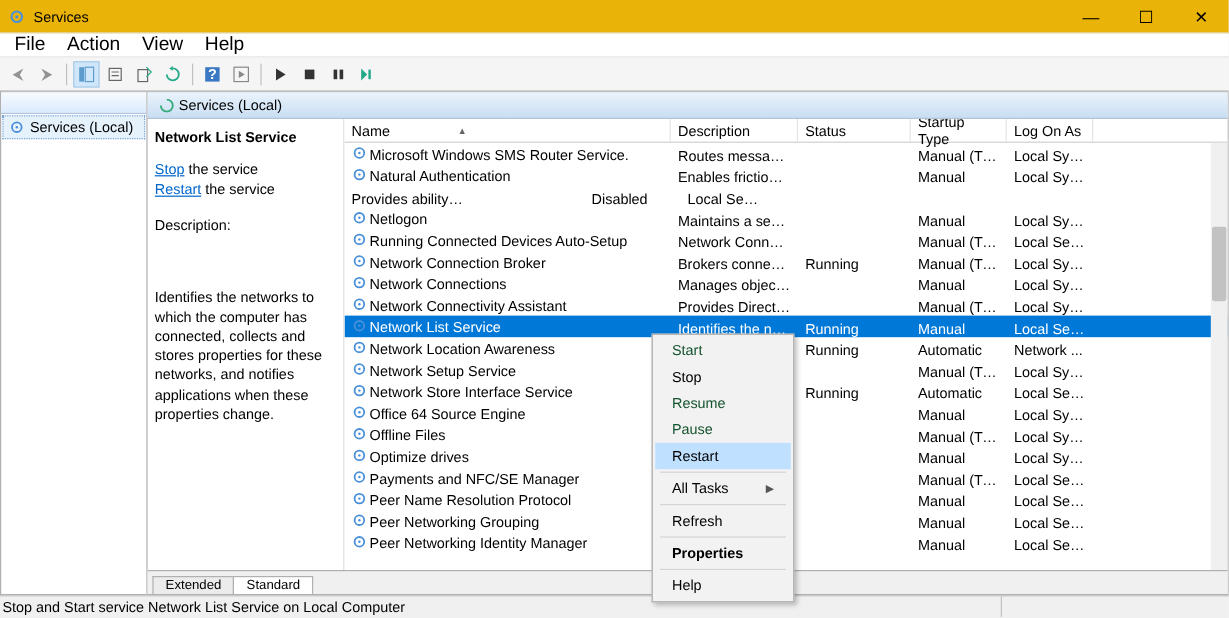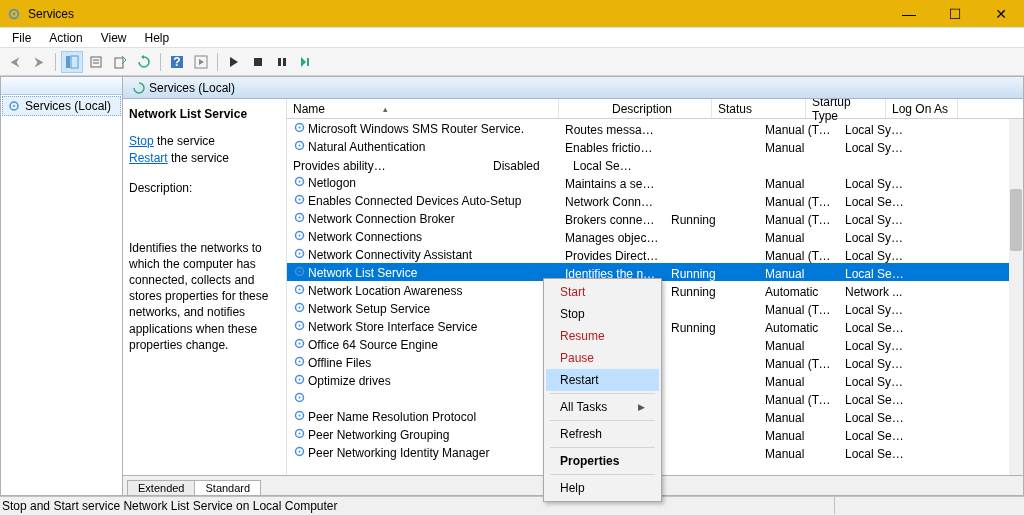--- a/index.html
+++ b/index.html
@@ -5,21 +5,21 @@
 * { box-sizing: border-box; margin: 0; padding: 0; font-family: "Segoe UI", Tahoma, sans-serif; font-size: 12px; }
 body { width: 1024px; height: 515px; background: #f0f0f0; overflow: hidden; }
 
 .titlebar { height: 28px; display: flex; align-items: center; padding-left: 6px; background: #eab308; border-bottom: 1px solid #e0e0e0; }
 .titlebar .app-icon { width: 16px; height: 16px; margin-right: 6px; display:inline-flex; align-items:center; justify-content:center;}
 .titlebar .title { flex: 1; font-size: 12px; }
 .win-btns { display: flex; }
 .win-btns div { width: 46px; height: 28px; display: flex; align-items: center; justify-content: center; font-size: 14px; }
 
 .menubar { height: 20px; display: flex; align-items: center; background: #fff; padding-left: 4px; gap: 2px; border-bottom: 1px solid #e0e0e0;}
-.menubar span { padding: 2px 8px; font-size: 12px; }
+.menubar span { padding: 2px 8px; font-size: 16px; }
 
 .toolbar { height: 28px; background: #f5f5f5; display: flex; align-items: center; padding: 0 4px; gap: 2px; border-bottom: 1px solid #d0d0d0;}
 .tbtn { width: 22px; height: 22px; display: flex; align-items: center; justify-content: center; border: 1px solid transparent; font-size: 13px;}
 .tbtn.active { border: 1px solid #a8cbe8; background: #cfe6fb; }
 .tbtn.disabled { opacity: .4; }
 .sep { width: 1px; height: 18px; background: #c0c0c0; margin: 0 3px; }
 
 .client { display: flex; height: 420px; }
 .treepane { width: 122px; background: #fff; border: 1px solid #b0b0b0; border-right: none; }
 .treehdr { height: 18px; background: linear-gradient(#f7fbff,#dbeafe); border-bottom: 1px solid #b0c4de; }
@@ -35,21 +35,21 @@
 .detail .svc-name { font-weight: bold; font-size: 12px; margin-bottom: 12px; }
 .detail a { color: #0066cc; text-decoration: underline; }
 .detail .actions { margin-bottom: 14px; line-height: 1.4; }
 .detail .desc-lbl { margin-bottom: 1px; }
 .detail .desc-txt { line-height: 1.35; margin-top: 45px; }
 
 .listwrap { flex: 1; position: relative; overflow:hidden;}
 .listhdr { display: flex; height: 20px; background: #fff; border-bottom: 1px solid #d0d0d0; }
 .listhdr .col { padding: 2px 6px; border-right: 1px solid #e4e4e4; display:flex; align-items:center;}
 .col-name { width: 272px; }
-.col-desc { width: 106px; margin-left: 47px; }
+.col-desc { width: 106px; }
 .col-stat { width: 94px; }
 .col-start{ width: 80px; }
 .col-log  { width: 72px; }
 .sortind { font-size: 9px; color:#666; margin-left: 58px;}
 
 .rows { overflow-y: auto; height: 374px; }
 .row { display: flex; height: 18px; align-items: flex-end; }
 .row .cell { padding: 0 6px; white-space: nowrap; overflow: hidden; text-overflow: ellipsis; }
 .row .cname { width: 272px; display:flex; align-items:center; gap:2px;}
 .row .cdesc { width: 106px; }
@@ -61,21 +61,21 @@
 .tabs { height: 20px; display: flex; align-items: flex-end; padding-left: 4px; background:#f0f0f0; border-top:1px solid #b0b0b0;}
 .tab { padding: 1px 10px; border: 1px solid #b0b0b0; border-bottom: none; background: #fff; margin-right:-1px; font-size:11px;}
 .tab.inactive { background: #ececec; margin-top: 35px; }
 
 .status { height: 18px; background: #f0f0f0; border-top: 1px solid #c0c0c0; display:flex; align-items:center;}
 .status .s1 { flex:1; padding-left: 2px;}
 .status .s2 { width: 190px; border-left: 1px solid #c0c0c0; height:100%;}
 
 .ctxmenu { position: absolute; left: 543px; top: 278px; width: 119px; background: #f2f2f2; border: 1px solid #a8a8a8; box-shadow: 2px 2px 4px rgba(0,0,0,.25); z-index: 10; padding: 2px;}
 .ctxmenu .mi { padding: 4px 14px; font-size: 12px; display:flex; justify-content:space-between; align-items:center;}
-.ctxmenu .mi.disabled { color: #b91c1c; }
+.ctxmenu .mi.disabled { color: #14532d; }
 .ctxmenu .mi.hover { background: #bfe0ff; }
 .ctxmenu .mi.bold { font-weight: bold; }
 .ctxmenu .msep { height: 1px; background: #d4d4d4; margin: 2px 4px; }
 .ctxmenu .arrow { font-size:9px; color:#555;}
 
 .scrollind { position:absolute; right:0; top:20px; width:14px; height:374px; background:#f0f0f0;}
 .scrollthumb{ position:absolute; right:1px; top:70px; width:12px; height:62px; background:#c2c2c2; border-radius:2px;}
 </style>
 </head>
 <body>
@@ -260,21 +260,21 @@
               <div class="cell cstat"></div>
               <div class="cell cstart">Manual</div>
               <div class="cell clog">Local Syst...</div>
             </div>
             <div class="row">
               <div class="cell cname">
                 <span><svg class="gear-svg" width="13" height="13">
                     <circle cx="6.5" cy="6.5" r="4" fill="none" stroke="#4a90d9" stroke-width="1.5"></circle>
                     <circle cx="6.5" cy="6.5" r="1" fill="#4a90d9"></circle>
                   </svg></span>
-                <span>Enables Connected Devices Auto-Setup</span>
+                <span>Running Connected Devices Auto-Setup</span>
               </div>
               <div class="cell cdesc">Network Connect...</div>
               <div class="cell cstat"></div>
               <div class="cell cstart">Manual (Tri...</div>
               <div class="cell clog">Local Serv...</div>
             </div>
             <div class="row">
               <div class="cell cname">
                 <span><svg class="gear-svg" width="13" height="13">
                     <circle cx="6.5" cy="6.5" r="4" fill="none" stroke="#4a90d9" stroke-width="1.5"></circle>
@@ -403,20 +403,21 @@
               <div class="cell cstat"></div>
               <div class="cell cstart">Manual</div>
               <div class="cell clog">Local Syst...</div>
             </div>
             <div class="row">
               <div class="cell cname">
                 <span><svg class="gear-svg" width="13" height="13">
                     <circle cx="6.5" cy="6.5" r="4" fill="none" stroke="#4a90d9" stroke-width="1.5"></circle>
                     <circle cx="6.5" cy="6.5" r="1" fill="#4a90d9"></circle>
                   </svg></span>
+                <span>Payments and NFC/SE Manager</span>
               </div>
               <div class="cell cdesc"></div>
               <div class="cell cstat"></div>
               <div class="cell cstart">Manual (Tri...</div>
               <div class="cell clog">Local Serv...</div>
             </div>
             <div class="row">
               <div class="cell cname">
                 <span><svg class="gear-svg" width="13" height="13">
                     <circle cx="6.5" cy="6.5" r="4" fill="none" stroke="#4a90d9" stroke-width="1.5"></circle>

